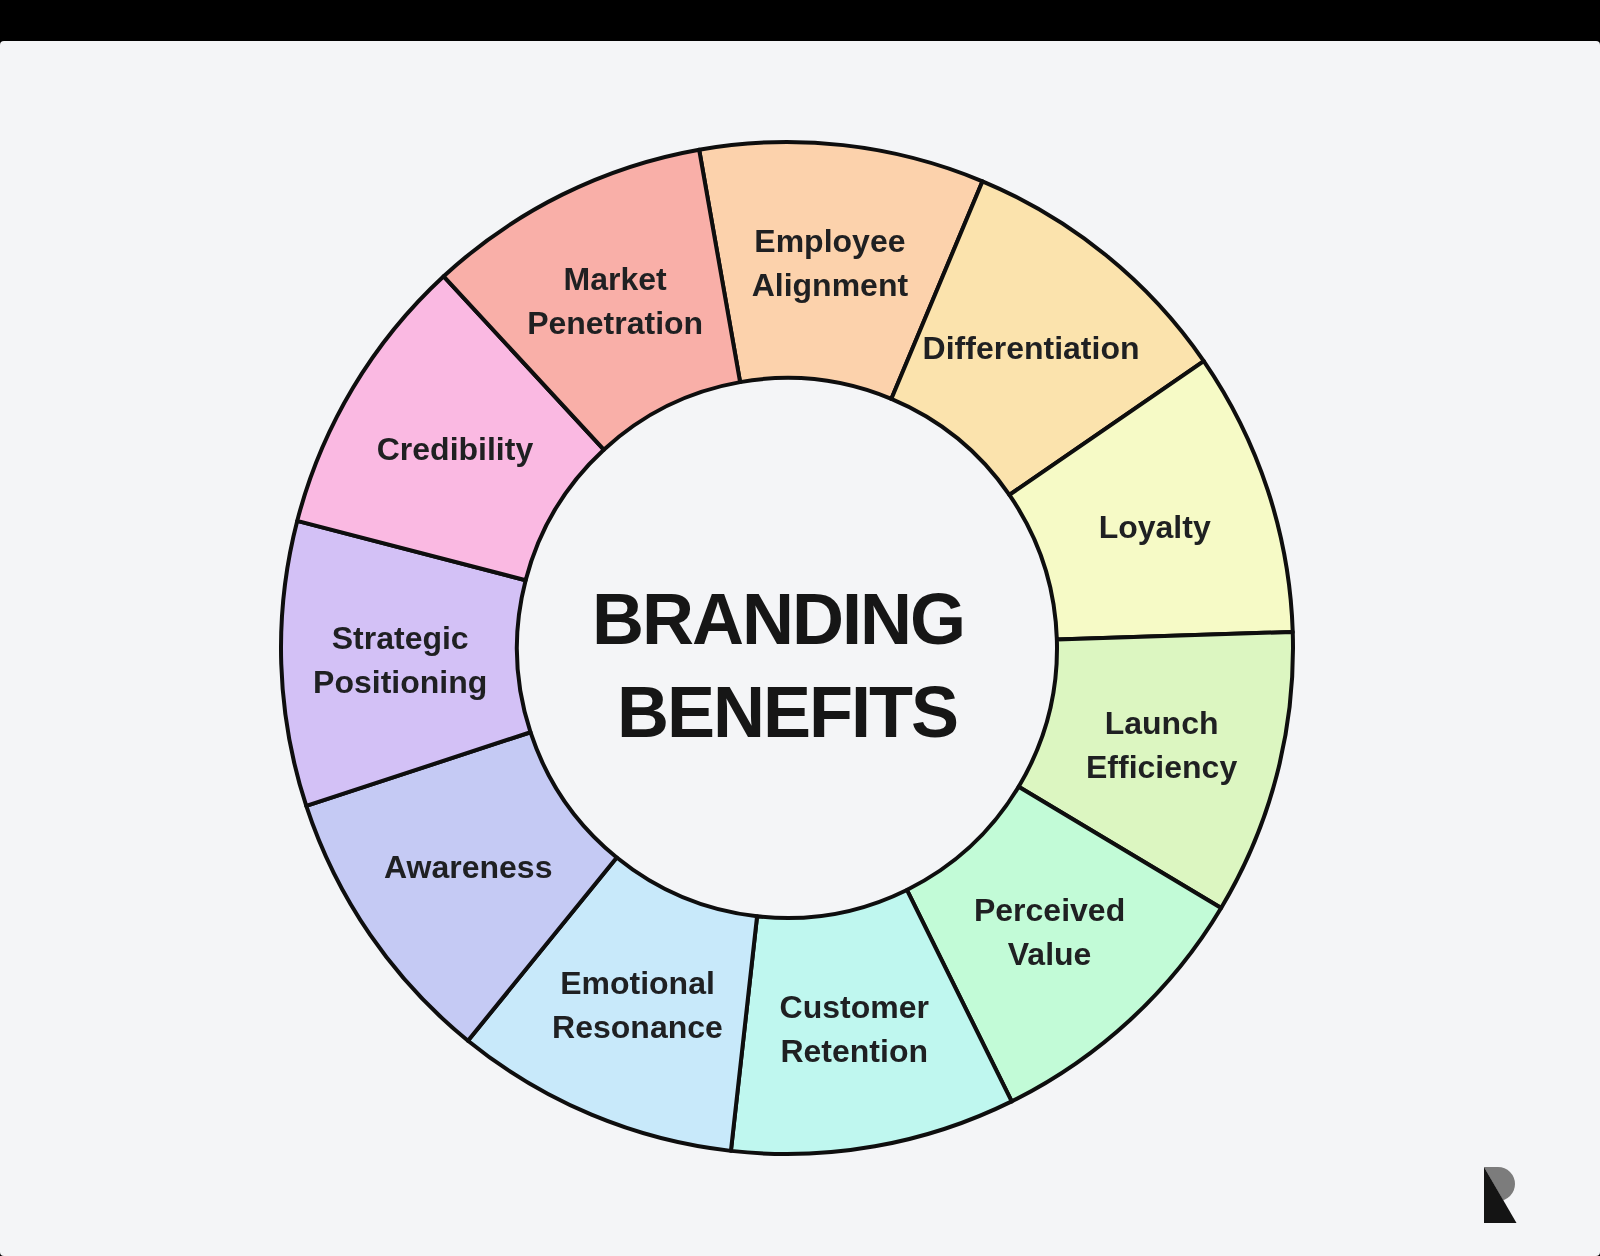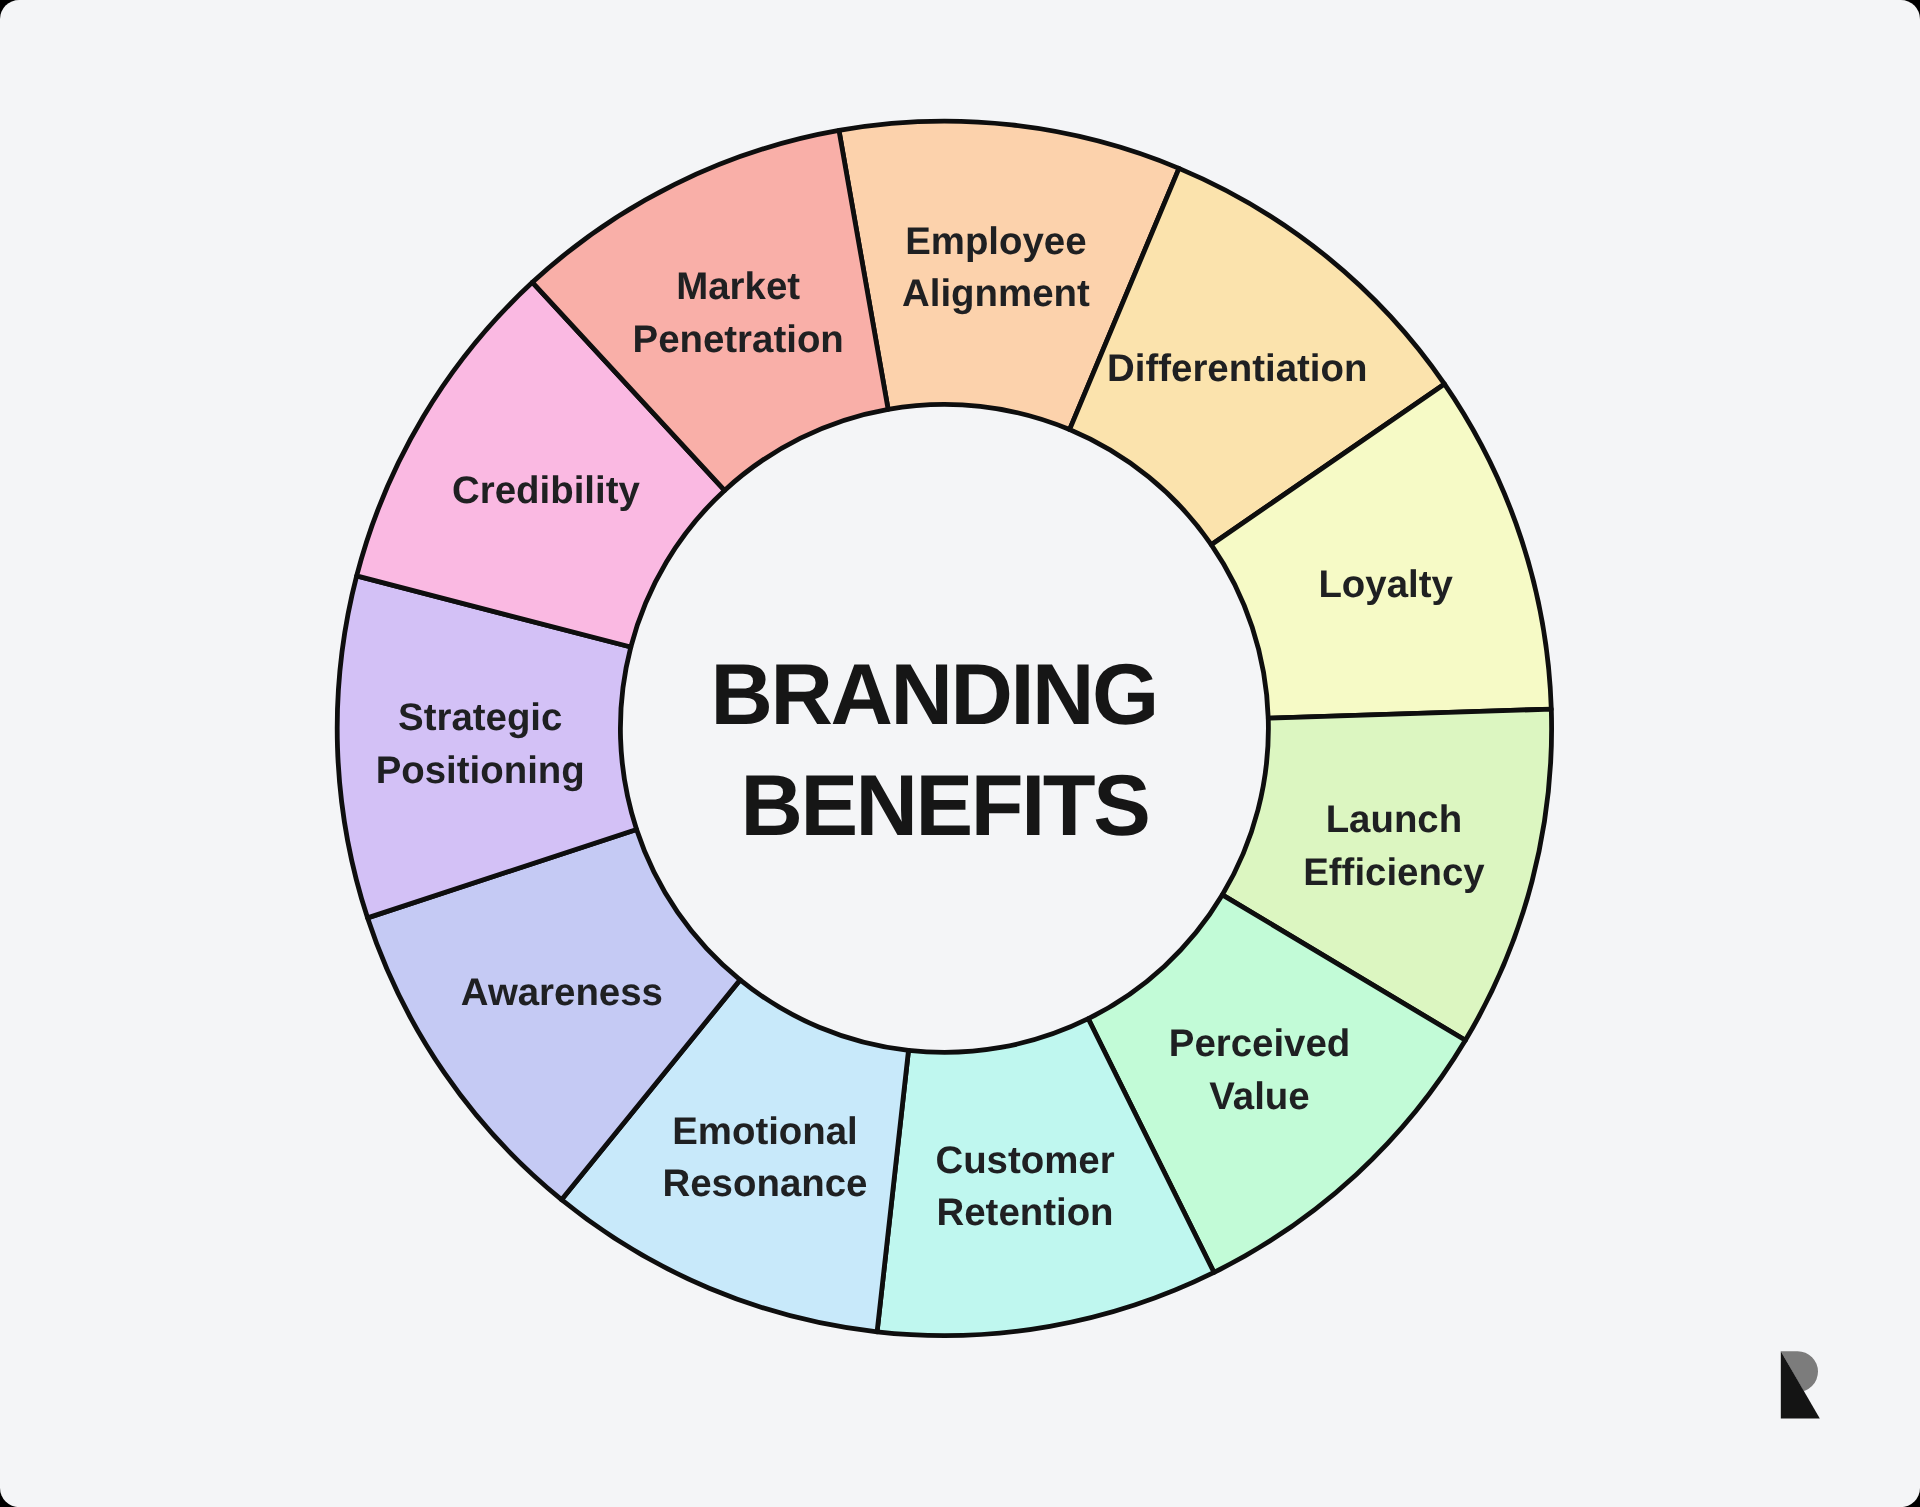--- a/index.html
+++ b/index.html
@@ -6,21 +6,22 @@
   body{
     width:1600px;height:1256px;
     background:#000;
     font-family:"Liberation Sans", sans-serif;
     overflow:hidden;
     position:relative;
   }
   .card{
     position:absolute;inset:0;
     background:#f4f5f7;
-    border-radius:16px;
+    border-radius:4px;
+    margin-top:41px;
   }
   svg{display:block;position:absolute;left:0;top:0;}
   .seg{stroke:#0e0e0e;stroke-width:4;stroke-linejoin:round;}
   .seg-label{
     font-family:"Liberation Sans", sans-serif;
     font-weight:700;
     font-size:32px;
     fill:#1f2022;
     text-anchor:middle;
   }

